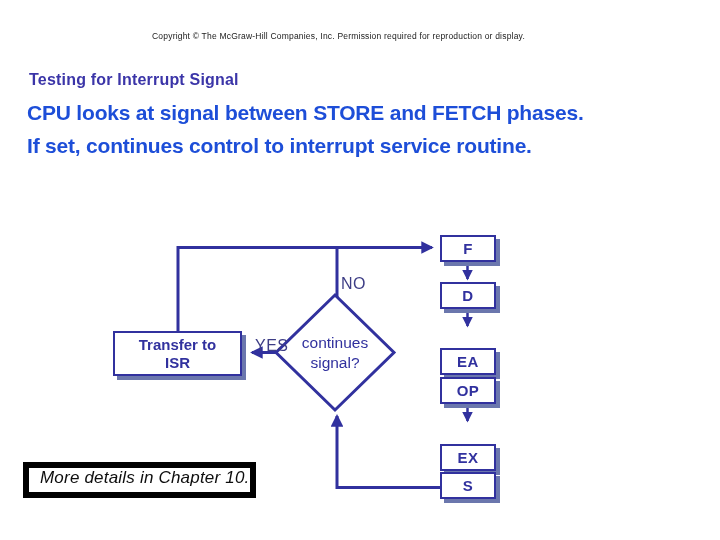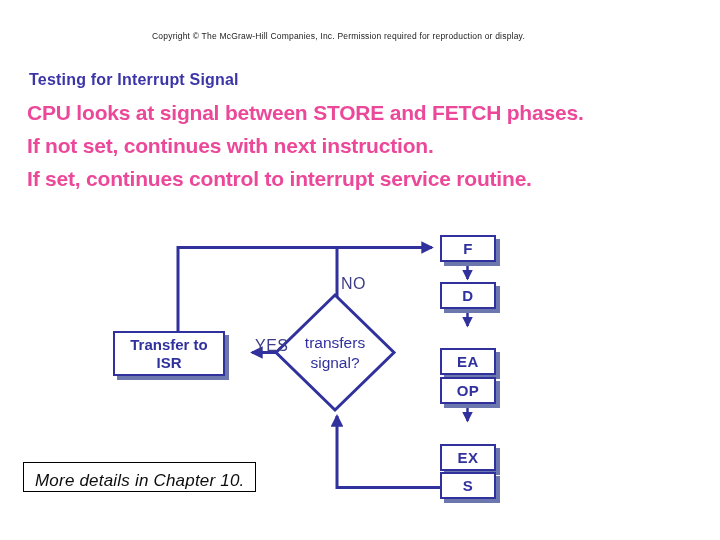--- a/index.html
+++ b/index.html
@@ -15,49 +15,49 @@
     text-align:center;
     font-size:8.5px;color:#1a1a1a;letter-spacing:.2px;
   }
   .title{
     position:absolute;left:13px;top:55px;margin:16px;
     font-size:16px;font-weight:bold;color:#3B35A8;
     letter-spacing:.2px;
   }
   .body-text{
     position:absolute;left:27px;top:96px;
-    font-size:21px;font-weight:bold;color:#ec4899;
+    font-size:21px;font-weight:bold;color:#1d4ed8;
     line-height:33px;letter-spacing:-0.2px;
   }
   .fc-svg{position:absolute;left:0;top:0;width:720px;height:540px;}
   .fc-box{
     position:absolute;
     background:#ffffff;
     border:2px solid #31319E;
     box-shadow:4px 4px 0 #6B77AD;
     color:#31319E;font-weight:bold;
     display:flex;align-items:center;justify-content:center;
     text-align:center;
     box-sizing:border-box;
   }
   .cycle-box{left:440px;width:56px;height:27px;font-size:15px;letter-spacing:.5px;}
-  .transfer-box{left:113px;top:331px;width:112px;height:45px;font-size:15px;line-height:18px;}
+  .transfer-box{left:113px;top:331px;width:129px;height:45px;font-size:15px;line-height:18px;}
   .decision-label{
     position:absolute;left:277px;top:333px;width:116px;
     text-align:center;color:#31319E;font-size:15.5px;line-height:19.5px;
   }
   .branch-label{
     position:absolute;color:#3D3D85;font-size:16px;letter-spacing:.5px;
   }
   .yes-label{left:255px;top:337px;}
   .no-label{left:341px;top:275px;}
   .footnote-box{
-    position:absolute;left:23px;top:462px;width:233px;height:30px;
-    border:1px solid #000000;background:#ffffff;
-    display:flex;align-items:flex-end;
+    position:absolute;left:23px;top:462px;width:233px;height:36px;
+    border:6px solid #000000;background:#ffffff;
+    display:flex;align-items:flex-start;
     box-sizing:border-box;padding-left:11px;
   }
   .footnote-text{
     font-size:17px;font-style:italic;color:#0d0d0d;letter-spacing:.2px;
   }
   .page-number{
     position:absolute;right:23px;top:499px;
     font-size:19px;color:#404040;margin-top:40px;
   }
 </style>
@@ -65,21 +65,20 @@
 <body>
 
 <div class="slide">
 
   <div class="copyright">Copyright © The McGraw-Hill Companies, Inc. Permission required for reproduction or display.</div>
 
   <h1 class="title">Testing for Interrupt Signal</h1>
 
   <div class="body-text">
     <div>CPU looks at signal between STORE and FETCH phases.</div>
-    <div>If not set, continues with next instruction.</div>
     <div>If set, continues control to interrupt service routine.</div>
   </div>
 
   <svg class="fc-svg" viewBox="0 0 720 540" xmlns="http://www.w3.org/2000/svg">
     <defs>
       <marker id="arrow" viewBox="0 0 10 10" refX="8.5" refY="5" markerWidth="4.2" markerHeight="4.2" orient="auto">
         <path d="M0,0 L10,5 L0,10 z" fill="#31319E"></path>
       </marker>
     </defs>
 
@@ -108,21 +107,21 @@
   <div class="fc-box cycle-box" style="top:472px">S</div>
 
   <div class="fc-box transfer-box">
     <div>
       <div>Transfer to</div>
       <div>ISR</div>
     </div>
   </div>
 
   <div class="decision-label">
-    <div>transfers</div>
+    <div>continues</div>
     <div>signal?</div>
   </div>
 
   <div class="branch-label yes-label">YES</div>
   <div class="branch-label no-label">NO</div>
 
   <div class="footnote-box">
     <span class="footnote-text">More details in Chapter 10.</span>
   </div>
 

